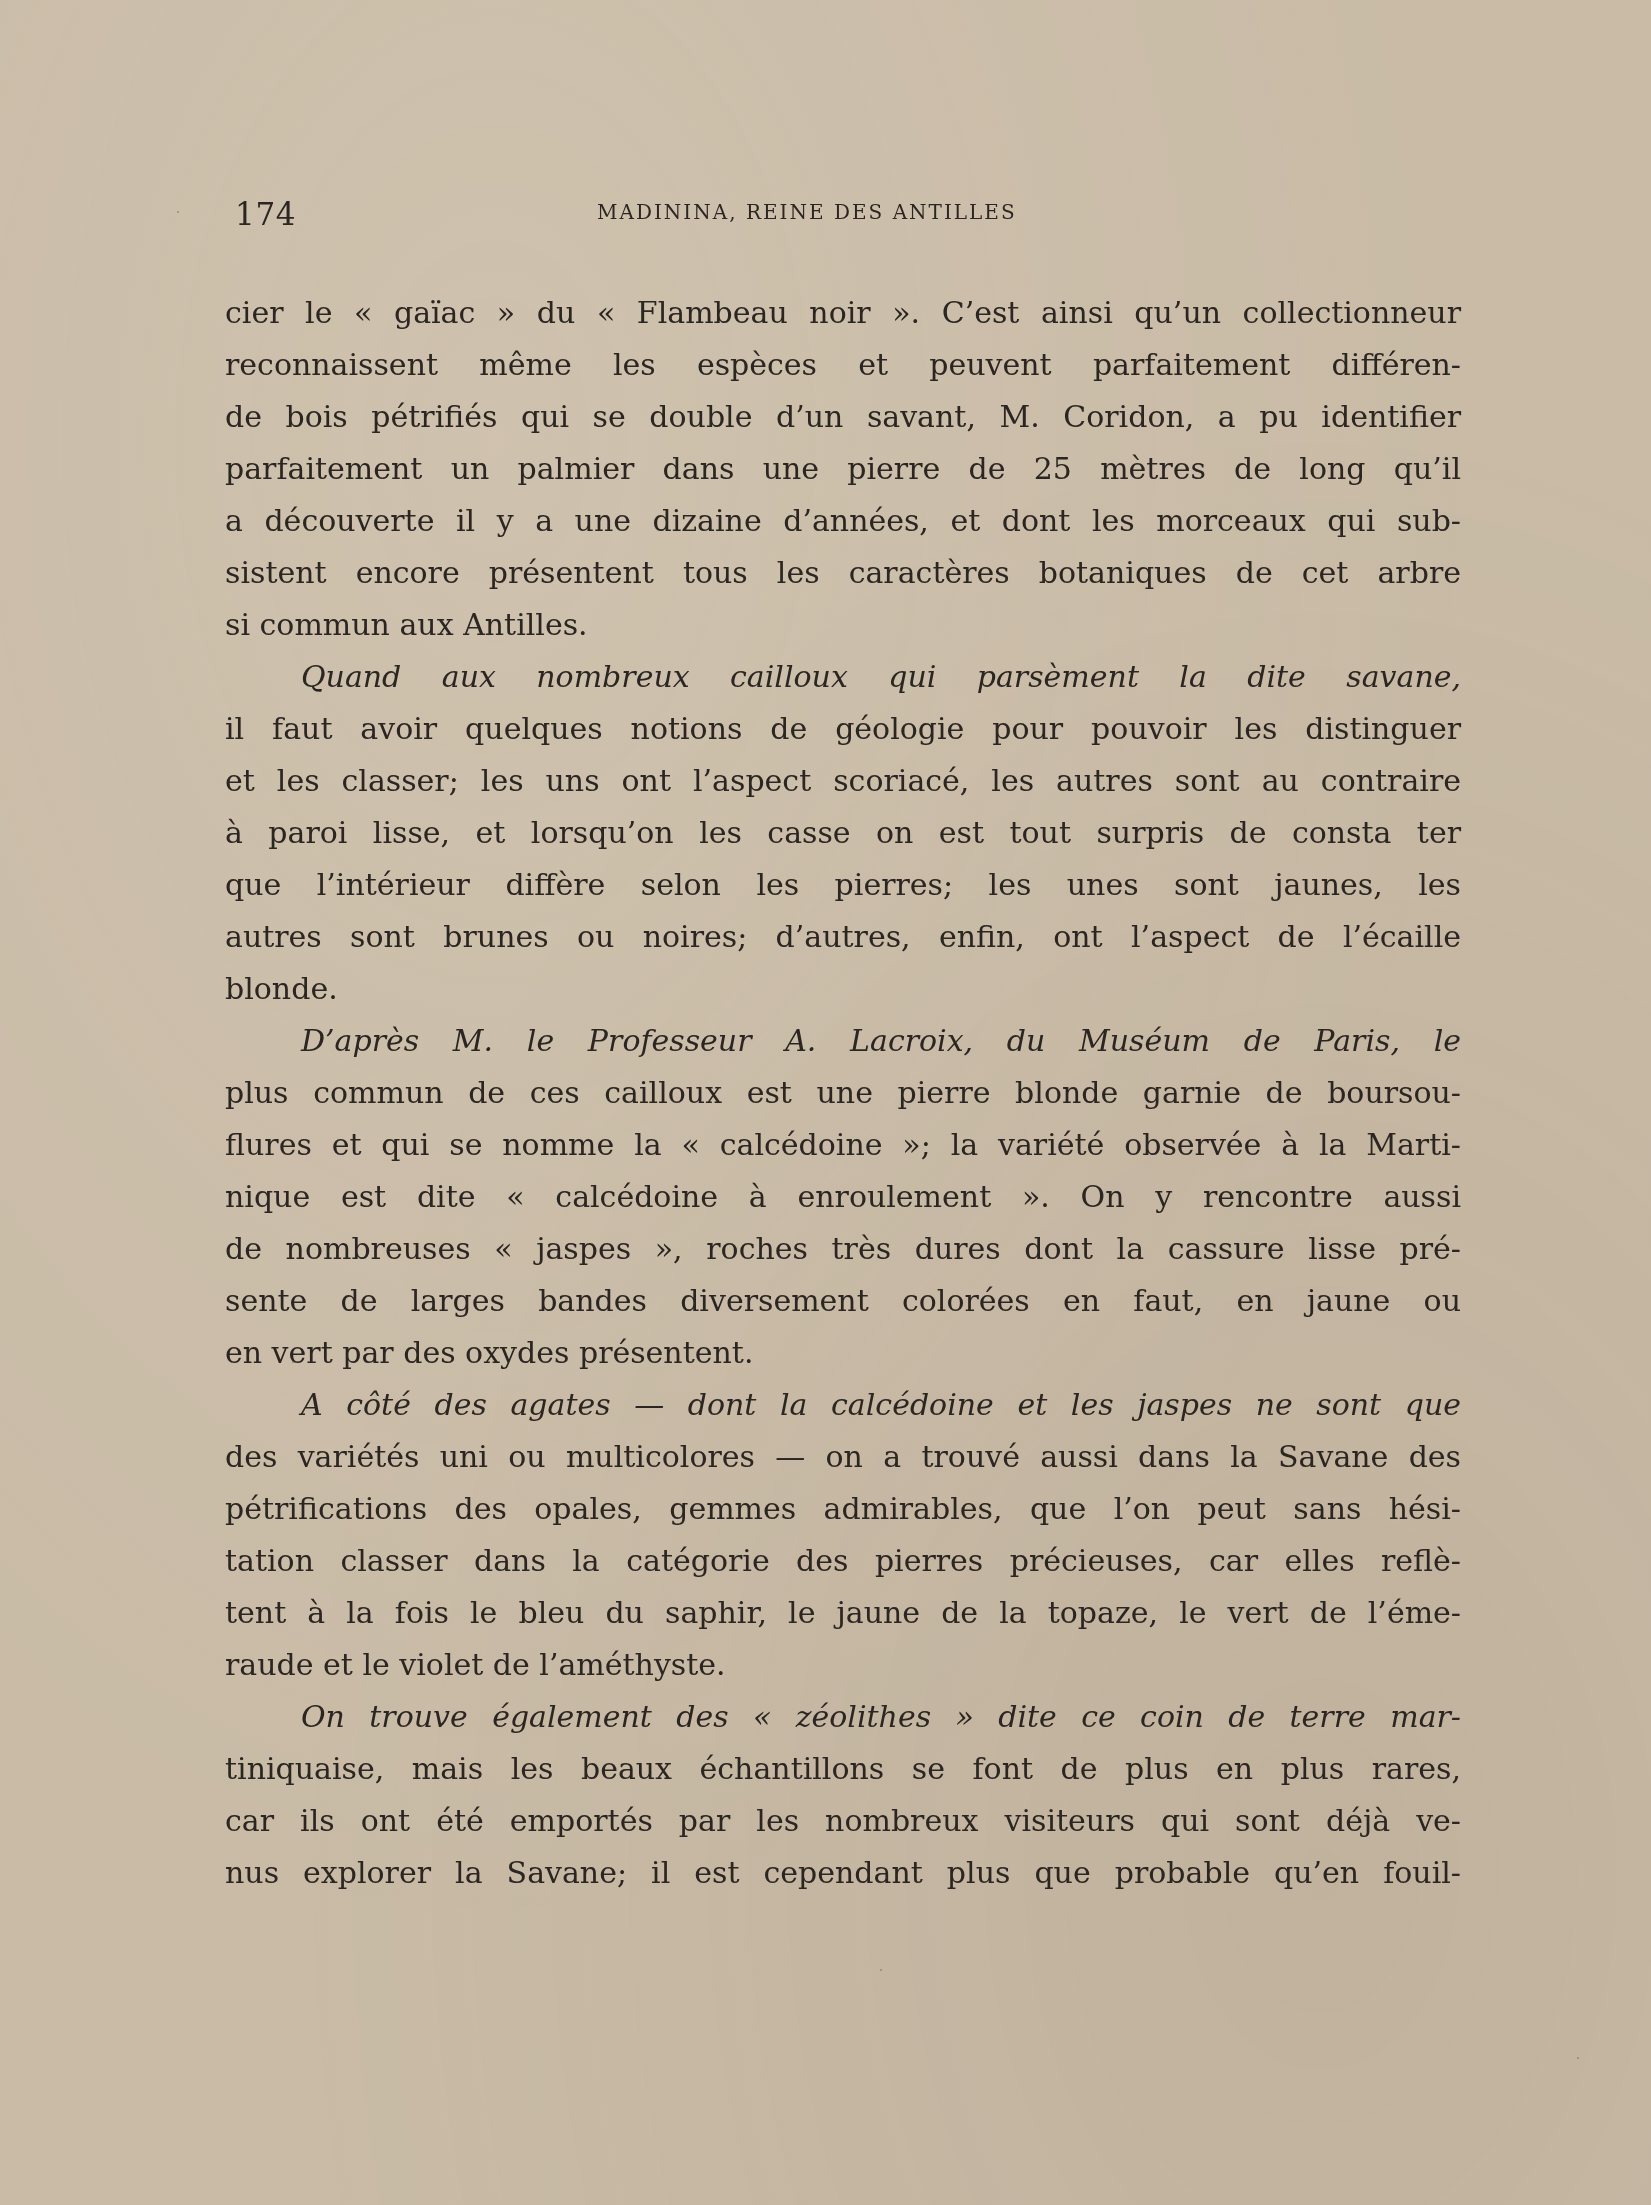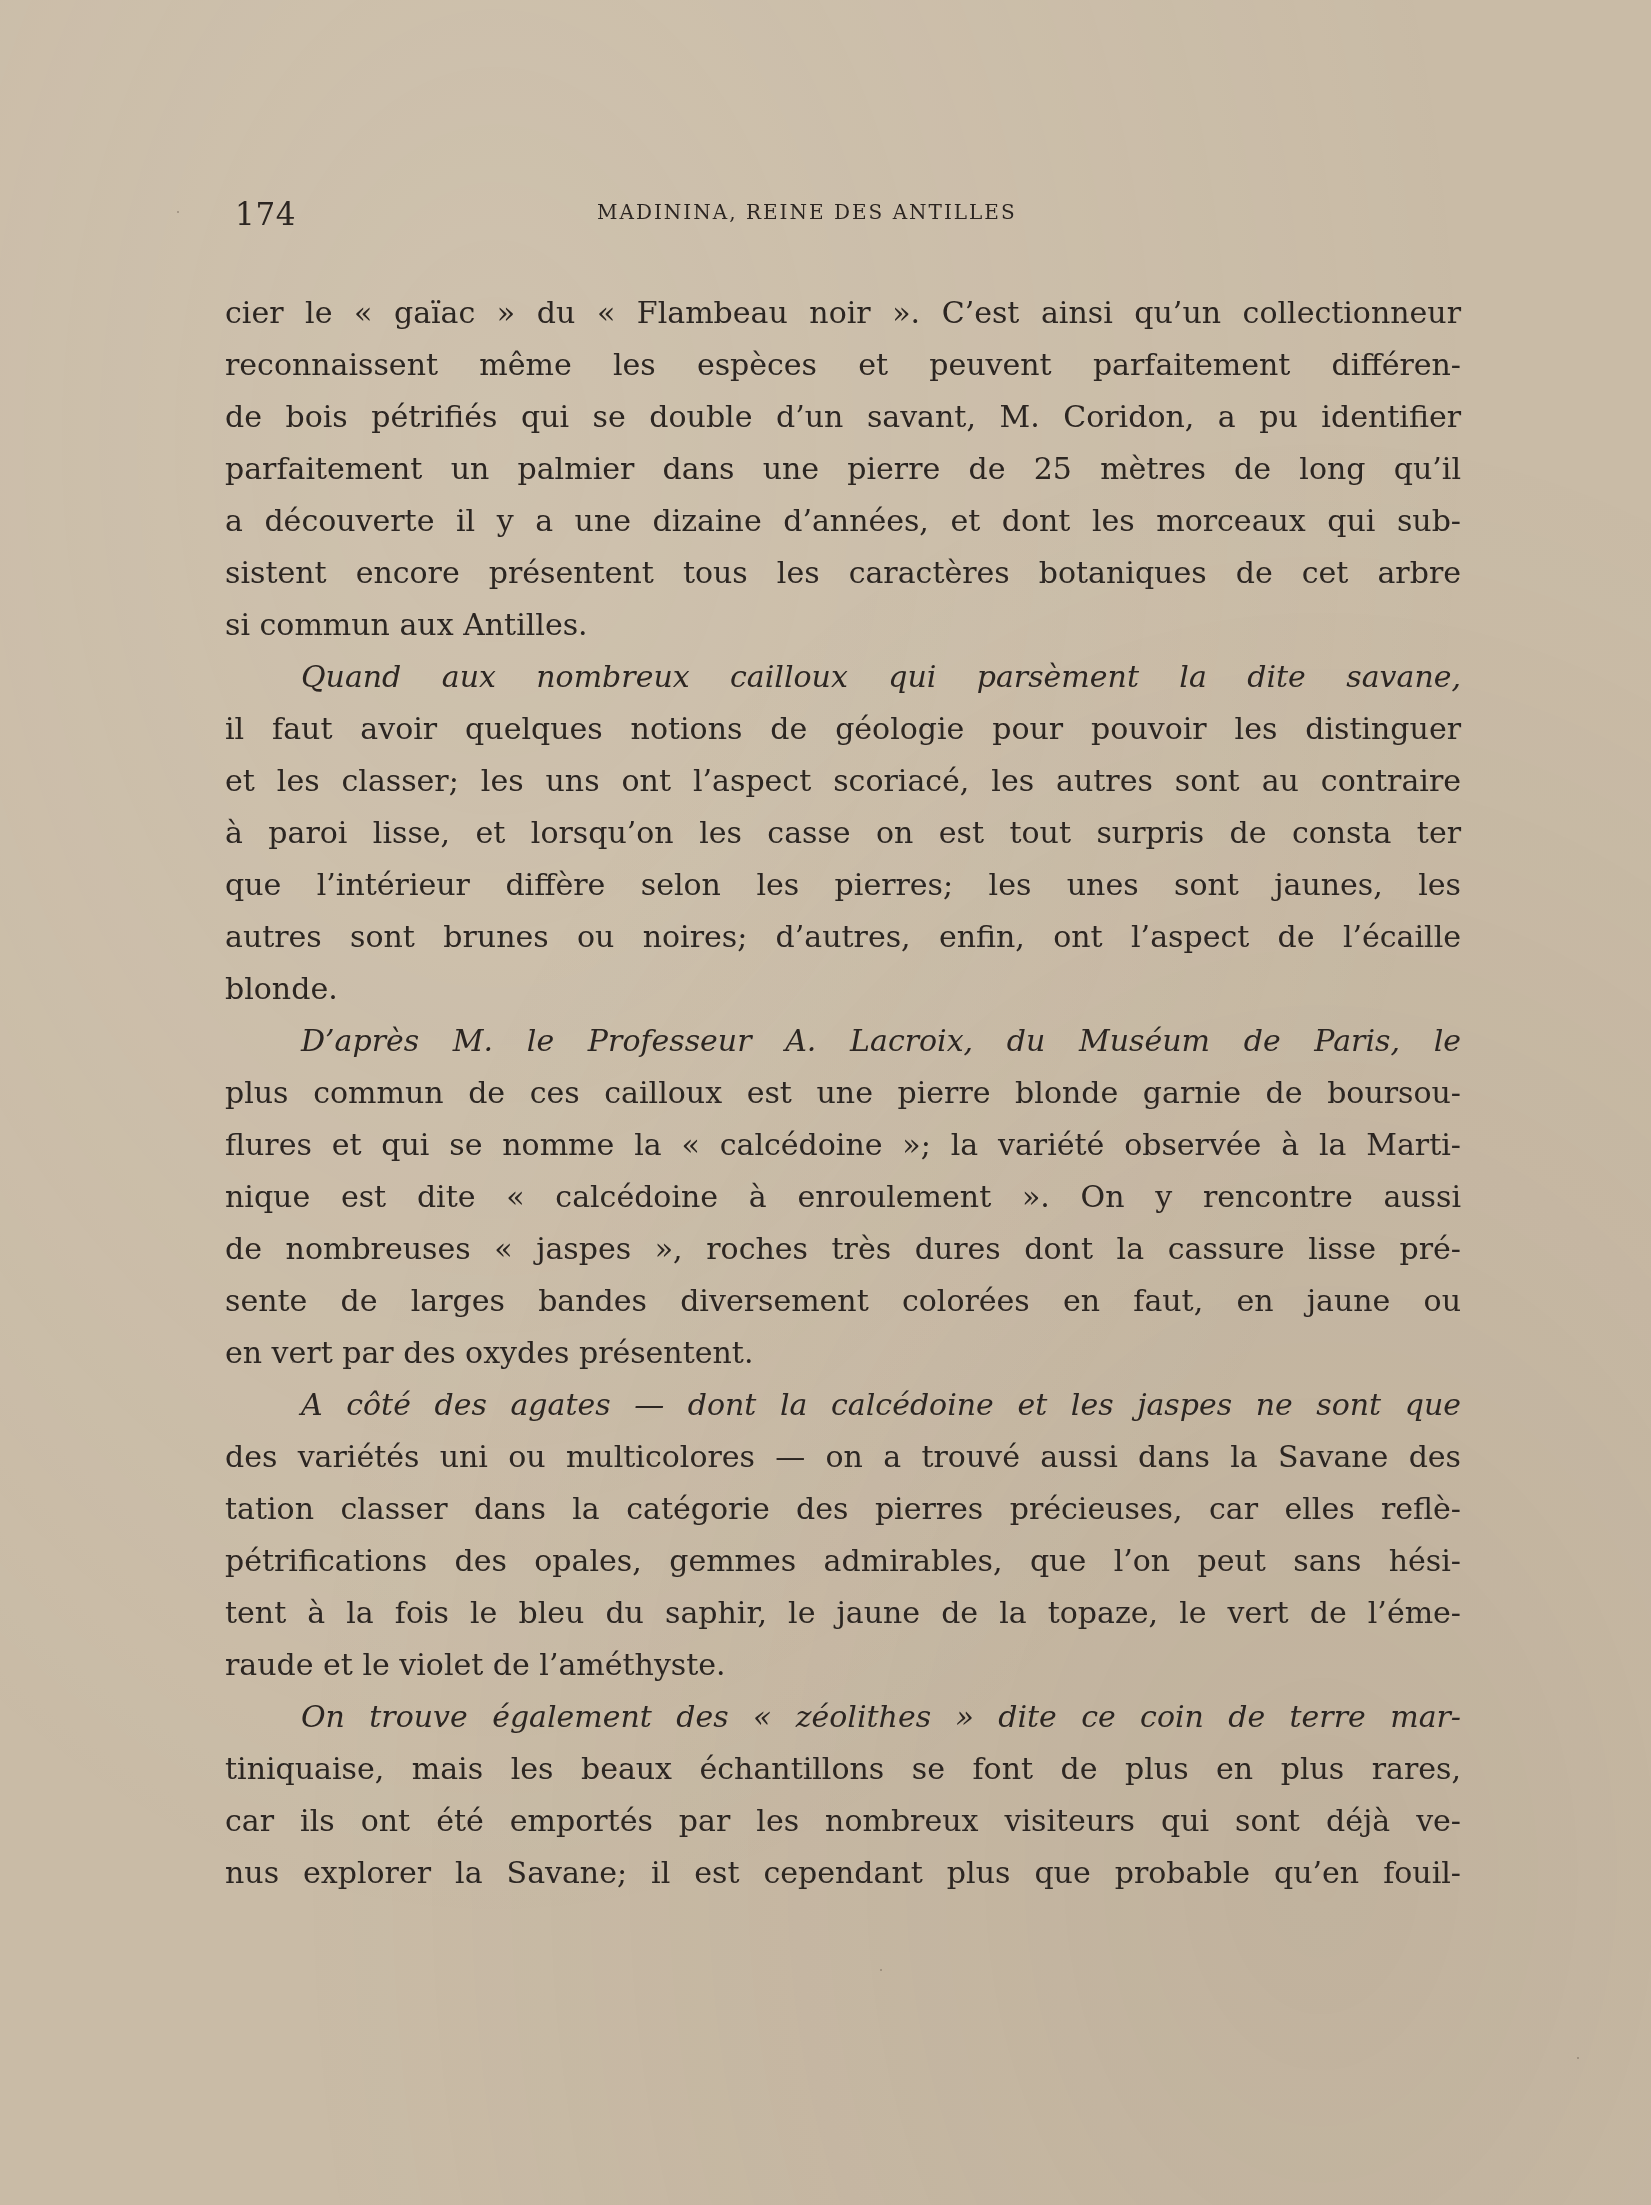--- a/index.html
+++ b/index.html
@@ -71,22 +71,22 @@
         <span class="line">plus commun de ces cailloux est une pierre blonde garnie de boursou-</span>
         <span class="line">flures et qui se nomme la « calcédoine »; la variété observée à la Marti-</span>
         <span class="line">nique est dite « calcédoine à enroulement ». On y rencontre aussi</span>
         <span class="line">de nombreuses « jaspes », roches très dures dont la cassure lisse pré-</span>
         <span class="line">sente de larges bandes diversement colorées en faut, en jaune ou</span>
         <span class="line last">en vert par des oxydes présentent.</span>
       </div>
       <div>
         <span class="line indent">A côté des agates — dont la calcédoine et les jaspes ne sont que</span>
         <span class="line">des variétés uni ou multicolores — on a trouvé aussi dans la Savane des</span>
+        <span class="line">pétrifications des opales, gemmes admirables, que l’on peut sans hési-</span>
         <span class="line">tation classer dans la catégorie des pierres précieuses, car elles reflè-</span>
-        <span class="line">pétrifications des opales, gemmes admirables, que l’on peut sans hési-</span>
         <span class="line">tent à la fois le bleu du saphir, le jaune de la topaze, le vert de l’éme-</span>
         <span class="line last">raude et le violet de l’améthyste.</span>
       </div>
       <div>
         <span class="line indent">On trouve également des « zéolithes » dite ce coin de terre mar-</span>
         <span class="line">tiniquaise, mais les beaux échantillons se font de plus en plus rares,</span>
         <span class="line">car ils ont été emportés par les nombreux visiteurs qui sont déjà ve-</span>
         <span class="line">nus explorer la Savane; il est cependant plus que probable qu’en fouil-</span>
       </div>
     </div>

